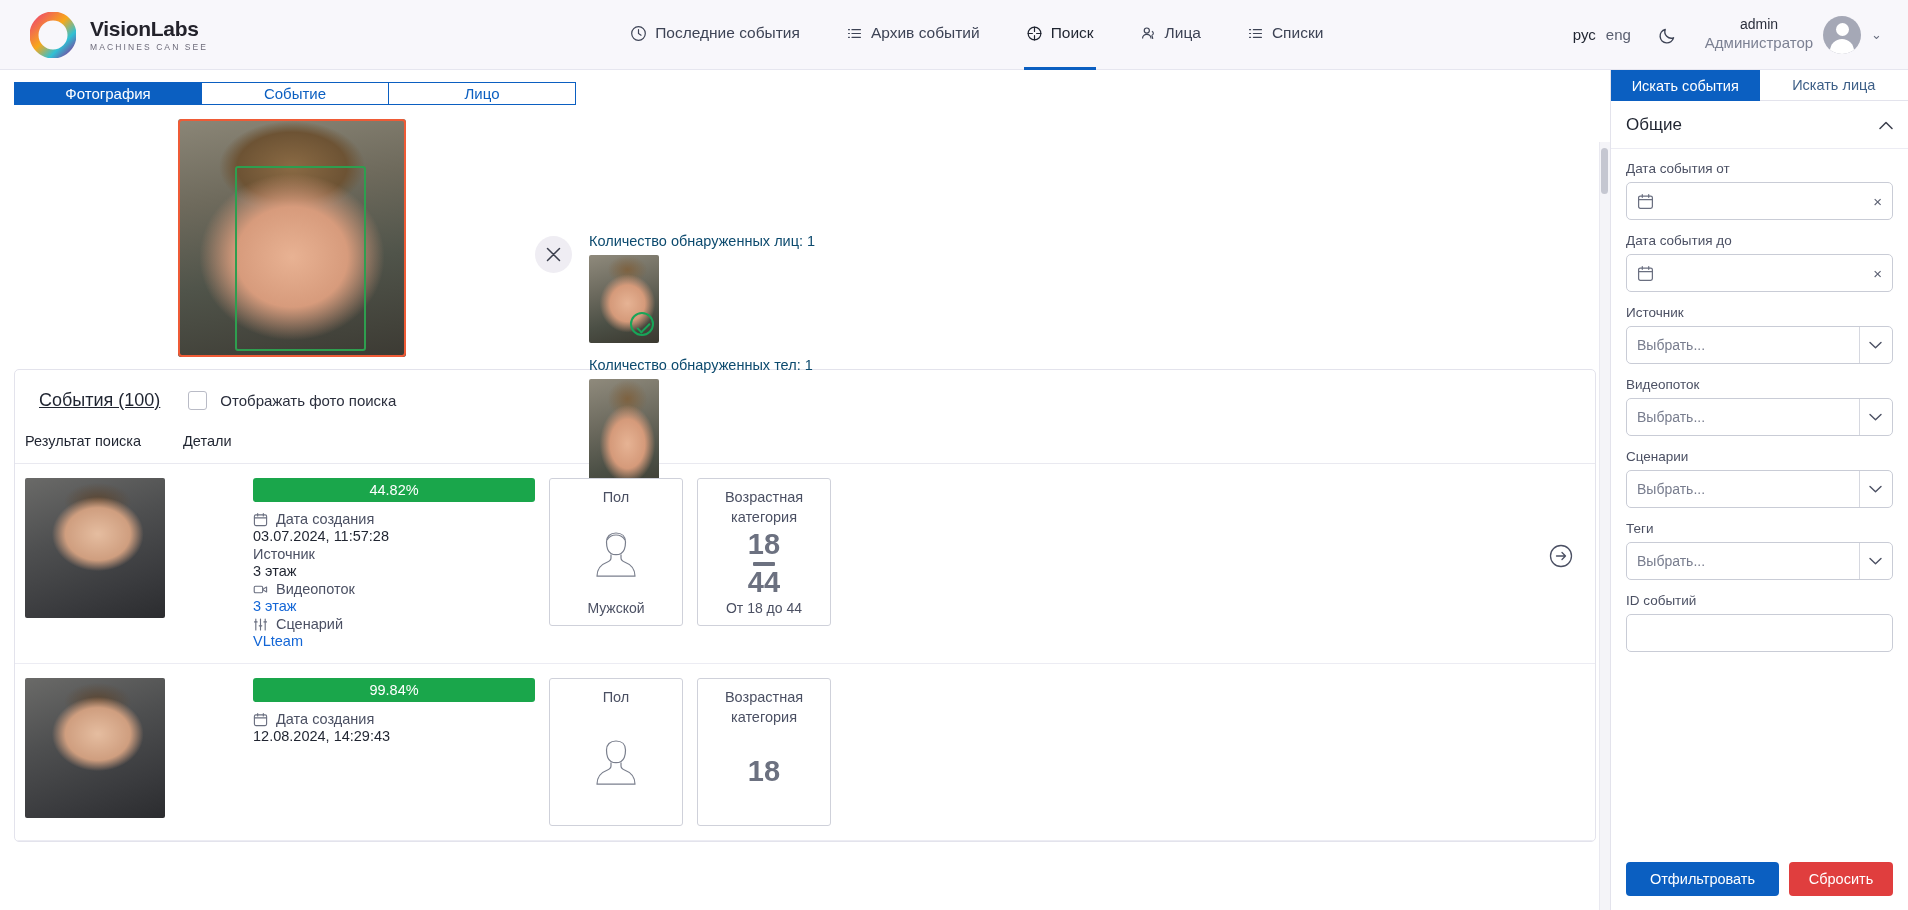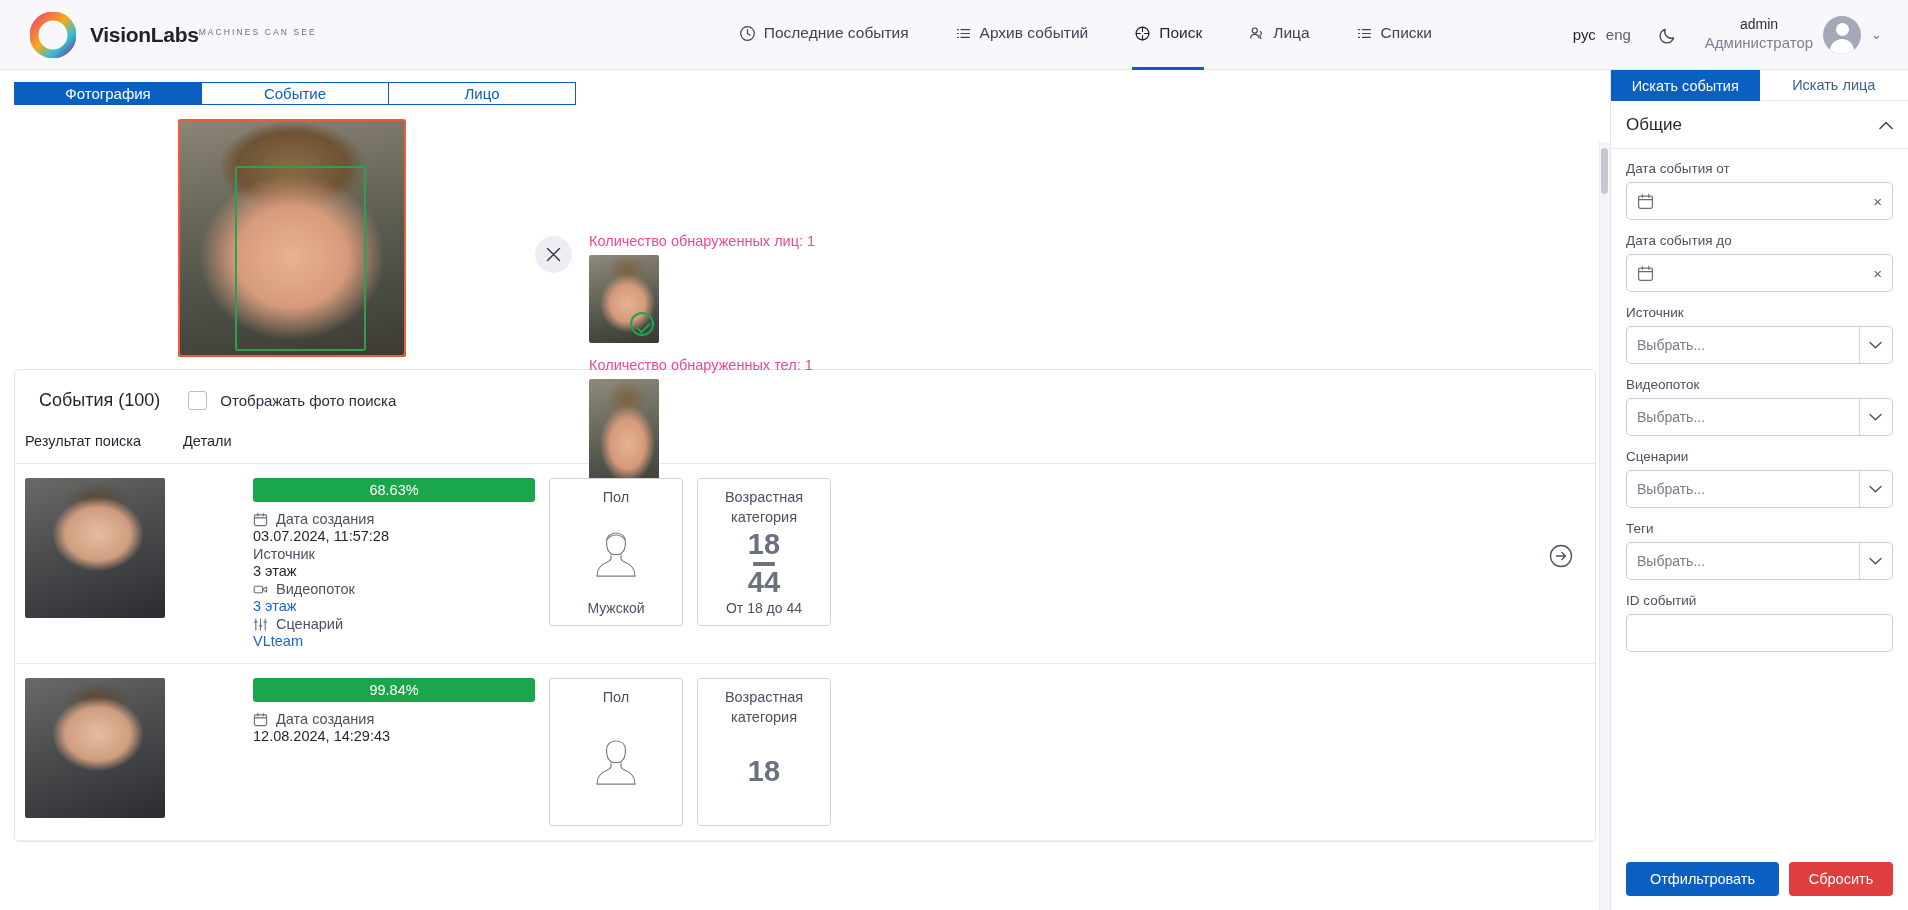--- a/index.html
+++ b/index.html
@@ -15,21 +15,21 @@
   
   .header {
     height: 70px; min-height: 70px;
     background: #f8f7fb;
     display: flex; align-items: center;
     border-bottom: 1px solid #e6e6ef;
     position: relative;
   }
   .brand { display: flex; align-items: center; gap: 14px; padding-left: 30px; }
   .brand-logo { width: 46px; height: 46px; position: relative; }
-  .brand-text { display: flex; flex-direction: row; line-height: 1; }
+  .brand-text { display: flex; flex-direction: column; line-height: 1; }
   .brand-name { font-size: 21px; font-weight: bold; color: #23222b; letter-spacing: -0.3px; }
   .brand-sub { font-size: 8.5px; color: #6d6b7a; letter-spacing: 2.1px; margin-top: 4px; }
 
   .nav { display: flex; align-items: center; gap: 42px; margin-left: 420px; height: 70px; }
   .nav-item {
     display: flex; align-items: center; gap: 8px;
     font-size: 15.5px; color: #3d4355; cursor: pointer;
     height: 70px; padding: 0 2px;
     border-bottom: 3px solid transparent;
   }
@@ -79,38 +79,38 @@
   .box-green { position: absolute; left: 57px; top: 47px; width: 131px; height: 185px; border: 2px solid #2e9e4f; border-radius: 3px; }
 
   .close-btn {
     position: absolute; left: 535px; top: 131px;
     width: 37px; height: 37px; border-radius: 50%; background: #efedf3;
     display: flex; align-items: center; justify-content: center; cursor: pointer;
     color: #3b3f4d; font-size: 18px;
   }
 
   .detections { position: absolute; left: 589px; top: 128px; }
-  .det-label { font-size: 14.5px; color: #ec4899; margin-bottom: 6px; }
+  .det-label { font-size: 14.5px; color: #0c4a6e; margin-bottom: 6px; }
   .det-thumb { width: 70px; height: 88px; border-radius: 2px; position: relative; margin-bottom: 14px;
     background:
       radial-gradient(ellipse 55% 46% at 55% 55%, #e6b394 0%, #d59a7a 45%, rgba(213,154,122,0) 72%),
       radial-gradient(ellipse 38% 22% at 55% 17%, #7e6240 0%, rgba(126,98,64,0) 75%),
       linear-gradient(165deg,#8f8a7c 0%,#6c6a5e 38%,#4b4f45 70%,#3a382f 100%);
   }
   .det-thumb.body-thumb { width: 70px; height: 118px; }
   .check-ico { position: absolute; right: 5px; bottom: 7px; width: 24px; height: 24px; border-radius: 50%; border: 2px solid #18a558; }
   .check-ico::after { content: ""; position: absolute; left: 5px; top: 9px; width: 11px; height: 5px; border-left: 2px solid #18a558; border-bottom: 2px solid #18a558; transform: rotate(-45deg); }
 
   
   .events-panel {
     margin: 12px 14px 0 14px; border: 1px solid #e3e3ec; border-radius: 5px;
     background: #fff; overflow: hidden;
   }
   .events-head { display: flex; align-items: center; gap: 28px; padding: 20px 24px 14px 24px; }
-  .events-title { font-size: 18px; color: #1f2430; }
+  .events-title { font-size: 18px; color: #1f2430; text-decoration: underline; }
   .chk-wrap { display: flex; align-items: center; gap: 13px; cursor: pointer; }
   .chk { width: 19px; height: 19px; border: 1.5px solid #b9bbc6; border-radius: 3px; background: #fff; }
   .chk-label { font-size: 15px; color: #2b2f3d; }
   .cols { display: flex; padding: 8px 24px 14px 10px; border-bottom: 1px solid #e9e9f0; }
   .col-1 { width: 158px; font-size: 14.5px; color: #1f2430; }
   .col-2 { font-size: 14.5px; color: #1f2430; }
 
   .event-row { display: flex; padding: 14px 10px; border-bottom: 1px solid #ececf3; position: relative; align-items: flex-start; }
   .ev-photo { width: 140px; height: 140px; flex: 0 0 140px; border-radius: 2px;
     background:
@@ -317,21 +317,21 @@
             </label>
           </div>
           <div class="cols">
             <div class="col-1">Результат поиска</div>
             <div class="col-2">Детали</div>
           </div>
 
           <div class="event-row">
             <div class="ev-photo"></div>
             <div class="ev-details">
-              <div class="score">68.63%</div>
+              <div class="score">44.82%</div>
               <div class="meta">
                 <div class="meta-line">
                   <span class="m-ico">
                     <svg width="15" height="15" viewBox="0 0 16 16">
                         <rect x="1.5" y="3" width="13" height="11.5" rx="1.6" fill="none" stroke="#6a6f80" stroke-width="1.2"></rect>
                         <path d="M1.5 6.3h13M5 1.6v2.6M11 1.6v2.6" stroke="#6a6f80" stroke-width="1.2" stroke-linecap="round"></path>
                       </svg>
                   </span>
                   <span>Дата создания</span>
                 </div>

